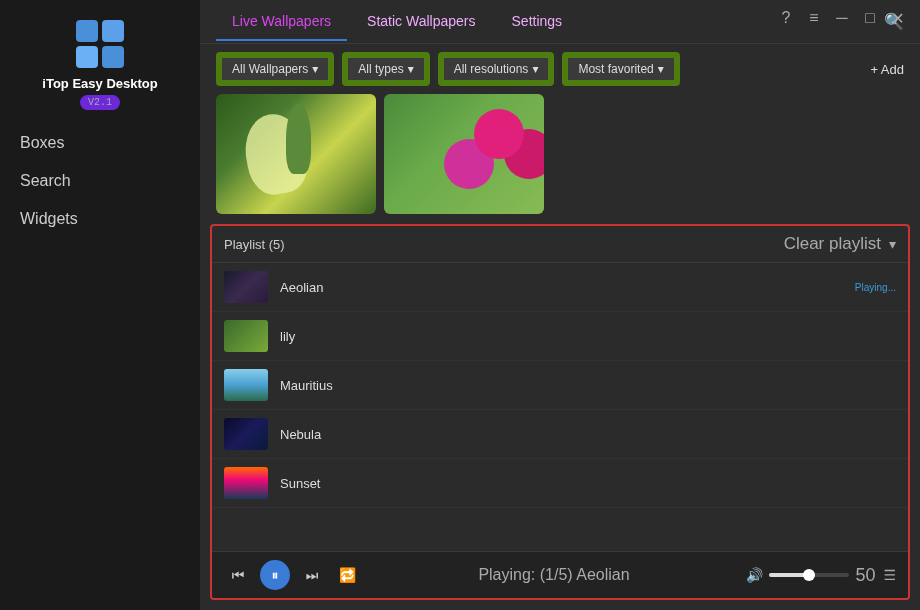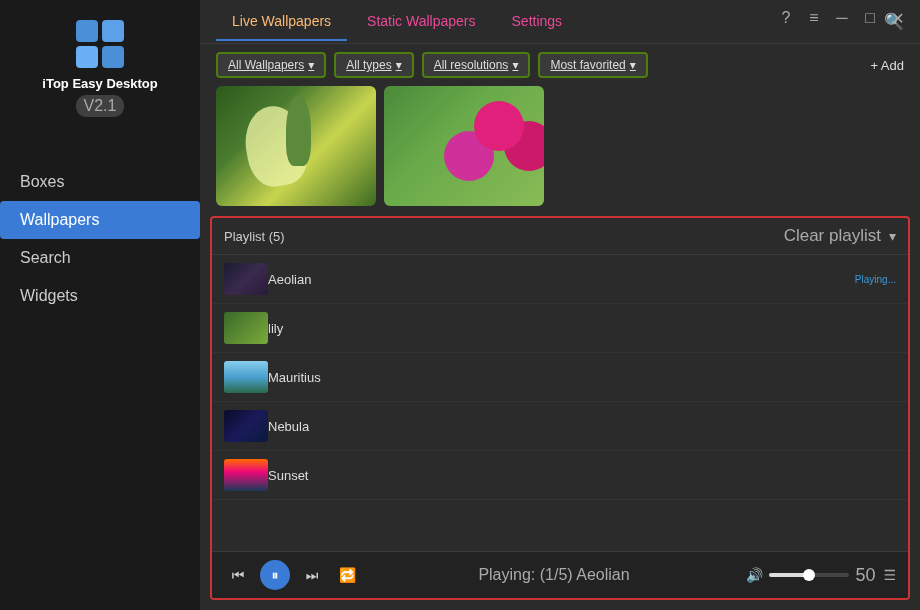--- a/index.html
+++ b/index.html
@@ -20,21 +20,21 @@
       display: flex;
       flex-direction: column;
       align-items: center;
       padding-top: 20px;
       flex-shrink: 0;
     }
     .logo-container {
       display: flex;
       flex-direction: column;
       align-items: center;
-      margin-bottom: 46px;
+      margin-bottom: 14px;
     }
     .logo-grid {
       width: 48px;
       height: 48px;
       display: grid;
       grid-template-columns: 1fr 1fr;
       gap: 4px;
       margin-bottom: 8px;
     }
     .logo-cell {
@@ -44,26 +44,27 @@
     .logo-cell:nth-child(2) { background: #5ba0e8; }
     .logo-cell:nth-child(3) { background: #6ab0f5; }
     .logo-cell:nth-child(4) { background: #4a90d9; }
     .app-name {
       color: #ffffff;
       font-size: 13px;
       font-weight: 600;
       text-align: center;
     }
     .version-badge {
-      background: #404040;
+      background: #6d28d9;
       border-radius: 10px;
       padding: 2px 8px;
-      font-size: 16px;
+      font-size: 10px;
       color: #aaa;
       margin-top: 4px;
+      font-family: Liberation Mono, monospace;
     }
 
     .nav-item {
       width: 100%;
       padding: 10px 20px;
       font-size: 16px;
       color: #ccc;
       cursor: pointer;
       border-radius: 4px;
     }
@@ -108,56 +109,55 @@
       display: flex;
       align-items: center;
       padding: 0 16px;
       border-bottom: 1px solid #3a3a3a;
       height: 44px;
       flex-shrink: 0;
     }
     .tab {
       padding: 10px 16px;
       font-size: 14px;
-      color: #ec4899;
+      color: #f0abfc;
       cursor: pointer;
       border-bottom: 2px solid transparent;
       margin-right: 4px;
     }
     .tab.active {
-      color: #fdba74;
+      color: #d946ef;
       border-bottom: 2px solid #3a7bd5;
     }
     .tab-search {
       margin-left: auto;
       color: #aaa;
       font-size: 16px;
       cursor: pointer;
     }
 
     
     .filters {
       display: flex;
       align-items: center;
       padding: 8px 16px;
       gap: 8px;
       flex-shrink: 0;
     }
     .filter-btn {
       background: #3a3a3a;
-      border: 2px solid #4d7c0f;
+      border: 6px solid #4d7c0f;
       border-radius: 4px;
       padding: 4px 10px;
       font-size: 12px;
       color: #ddd;
       cursor: pointer;
       display: flex;
       align-items: center;
       gap: 4px;
-      text-decoration: underline;
     }
     .add-btn {
       margin-left: auto;
       display: flex;
       align-items: center;
       gap: 4px;
       color: #ddd;
       font-size: 13px;
       cursor: pointer;
     }
@@ -260,20 +260,21 @@
     
     .playlist-items {
       flex: 1;
       overflow-y: auto;
     }
     .playlist-item {
       display: flex;
       align-items: center;
       padding: 8px 12px;
       border-bottom: 1px solid #333;
+      gap: 12px;
     }
     .playlist-item-thumb {
       width: 44px;
       height: 32px;
       border-radius: 3px;
       overflow: hidden;
       flex-shrink: 0;
     }
     .item-name {
       font-size: 13px;
@@ -379,21 +380,20 @@
       <div class="logo-cell"></div>
       <div class="logo-cell"></div>
       <div class="logo-cell"></div>
       <div class="logo-cell"></div>
     </div>
     <div class="app-name">iTop Easy Desktop</div>
     <div class="version-badge">V2.1</div>
   </div>
 
   <div class="nav-item">Boxes</div>
-  <div class="nav-item active">Wallpapers</div>
   <div class="nav-item">Search</div>
   <div class="nav-item">Widgets</div>
 </div>
 
 <div class="main">
 
   <div class="title-bar">
     <div class="title-bar-btn">?</div>
     <div class="title-bar-btn">≡</div>
     <div class="title-bar-btn">─</div>

